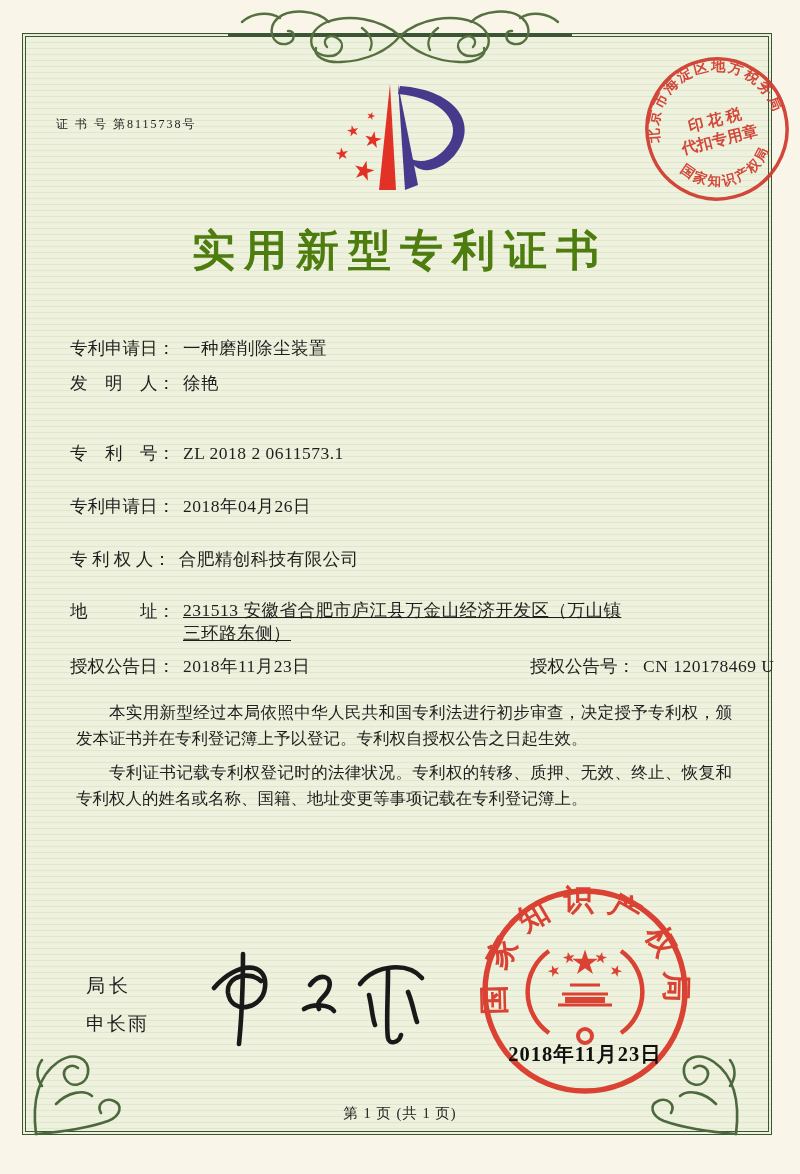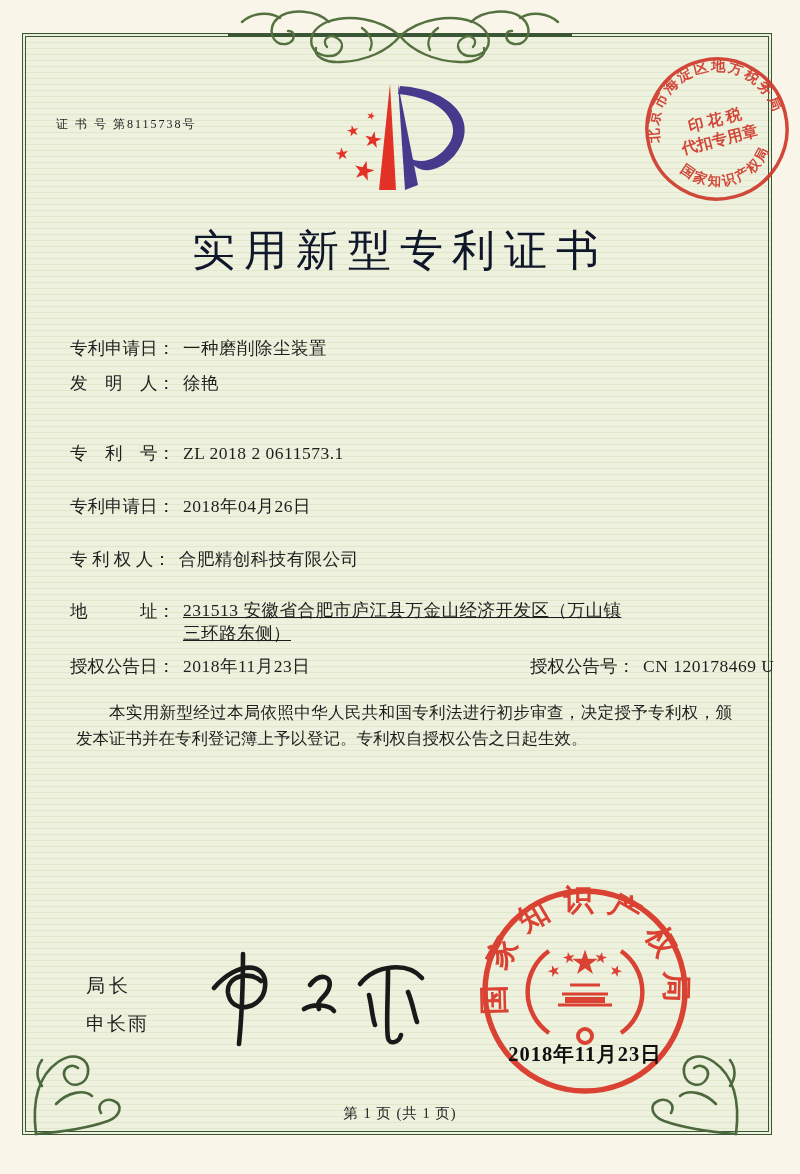--- a/index.html
+++ b/index.html
@@ -14,21 +14,21 @@
     position:absolute; left:22px; top:33px; width:750px; height:1102px;
     border:4px double #3a5634;
     background:
       repeating-linear-gradient(180deg, #eef1dd 0px, #eef1dd 5px, #e1e7ca 5px, #e1e7ca 6px);
   }
   .abs { position:absolute; }
   .cert-no { left:56px; top:92px; font-size:12px; letter-spacing:2px;margin-top:24px; }
   .logo { left:318px; top:70px; width:184px; height:138px; }
   .title {
     left:0; right:0; top:222px; margin:0; text-align:center;
-    font-size:43px; font-weight:normal; letter-spacing:9px; color:#0f172a;
+    font-size:43px; font-weight:bold; letter-spacing:9px; color:#4d7c0f;
   }
   .row { left:70px; font-size:17.5px; white-space:nowrap; }
   .r1 { top:336px; } .r2 { top:371px; } .r3 { top:441px; }
   .r4 { top:494px; } .r5 { top:547px; } .r6 { top:599px; } .r7 { top:654px; }
   .flabel { display:inline-block; margin-right:8px; }
   .fvalue { letter-spacing:0.5px; }
   .addr-value {
     display:inline-block; width:445px; white-space:normal;
     vertical-align:top; line-height:23px;text-decoration:underline;
   }
@@ -133,20 +133,21 @@
   </div>
   <div class="abs row r7">
     <span class="flabel">授权公告日：</span><span class="fvalue">2018年11月23日</span>
     <span class="grant-no">
       <span class="flabel">授权公告号：</span><span class="fvalue">CN 120178469 U</span>
     </span>
   </div>
 
   <div class="abs paras">
     <p>本实用新型经过本局依照中华人民共和国专利法进行初步审查，决定授予专利权，颁发本证书并在专利登记簿上予以登记。专利权自授权公告之日起生效。</p>
+    <p>专利证书记载专利权登记时的法律状况。专利权的转移、质押、无效、终止、恢复和专利权人的姓名或名称、国籍、地址变更等事项记载在专利登记簿上。</p>
   </div>
 
   <div class="abs sig-title">局长</div>
   <div class="abs sig-name">申长雨</div>
 
   <svg class="abs signature-svg" viewBox="0 0 252 112">
     <g fill="none" stroke="#191919" stroke-width="4.6" stroke-linecap="round" stroke-linejoin="round">
       <path d="M22,46 C46,18 76,20 73,45 C71,68 39,73 36,51 C34,33 59,29 69,39"></path>
       <path d="M51,12 C51,42 49,82 47,102"></path>
       <path d="M118,43 C128,30 141,34 137,46 C134,56 123,58 127,67"></path>

